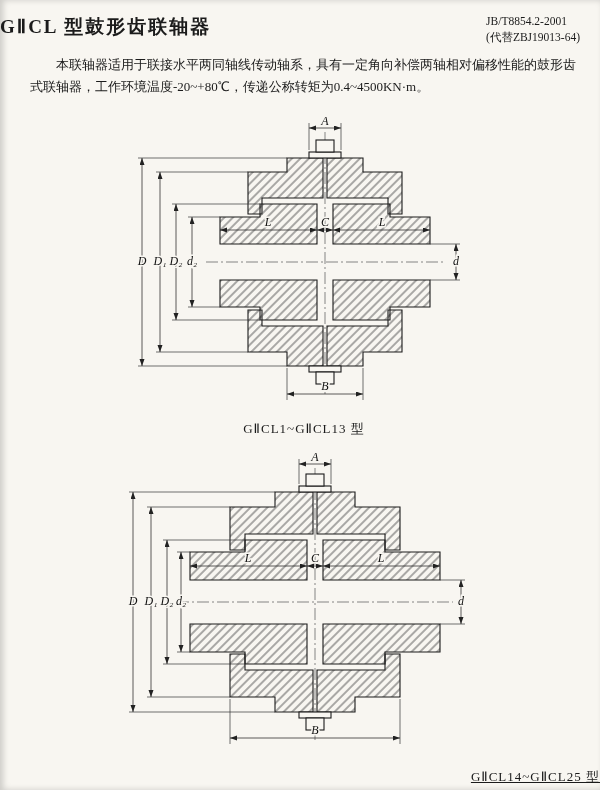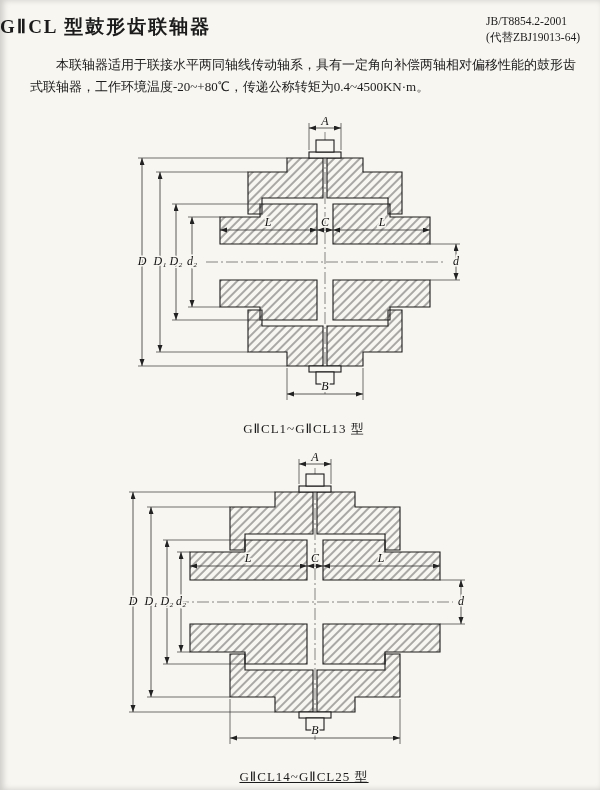--- a/index.html
+++ b/index.html
@@ -25,21 +25,21 @@
   }
   .intro {
     margin: 14px 24px 0 30px;
     font-size: 13px; line-height: 1.7;
     text-indent: 2em; text-align: justify;
   }
   figure { margin: 0; text-align: center; }
   .fig1 { margin-top: 16px; }
   .fig2 { margin-top: 14px; }
   figcaption { font-size: 13px; letter-spacing: 1px; margin-top: 2px; padding-left: 8px; }
-  .fig2 figcaption { text-decoration: underline; }
+  .fig2 figcaption { text-decoration: underline; text-align: right; }
 
   
   svg .part  { stroke:#1b1b1b; stroke-width:1.1; }
   svg .solid { fill:#f8f6f1; stroke:#1b1b1b; stroke-width:1.1; }
   svg .cl line { stroke:#555; stroke-width:0.7; stroke-dasharray:12 3 2 3; fill:none; }
   svg .ext { stroke:#333; stroke-width:0.7; }
   svg .dim { stroke:#333; stroke-width:0.8; fill:none; }
   svg .lbl {
     font-family:"Liberation Serif", serif; font-style: italic;
     font-size:12px; fill:#111; text-anchor:middle;

